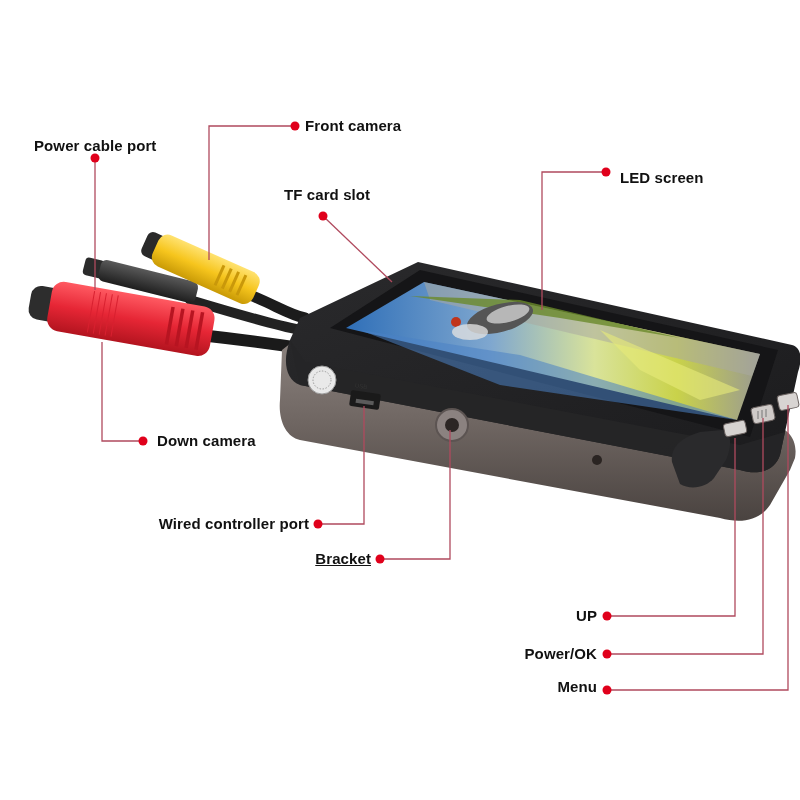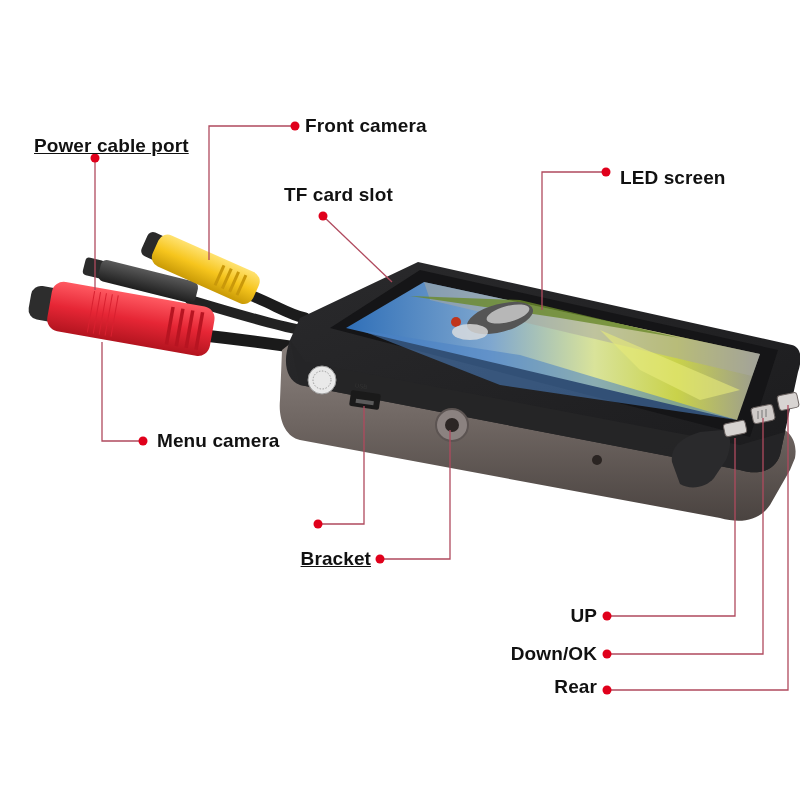--- a/index.html
+++ b/index.html
@@ -7,21 +7,21 @@
     position: relative;
     width: 800px;
     height: 800px;
     background: #ffffff;
     overflow: hidden;
     font-family: "Liberation Sans", "DejaVu Sans", sans-serif;
   }
   #art { position: absolute; left: 0; top: 0; width: 800px; height: 800px; }
   .label {
     position: absolute;
-    font-size: 19px;
+    font-size: 15px;
     font-weight: bold;
     color: #111111;
     white-space: nowrap;
     line-height: 18px;
     letter-spacing: 0.1px;
   }
   .label.right { text-align: right; }
 </style>
 </head>
 <body>
@@ -190,23 +190,24 @@
       <circle cx="606" cy="172" r="4.5"></circle>
       <circle cx="143" cy="441" r="4.5"></circle>
       <circle cx="318" cy="524" r="4.5"></circle>
       <circle cx="380" cy="559" r="4.5"></circle>
       <circle cx="607" cy="616" r="4.5"></circle>
       <circle cx="607" cy="654" r="4.5"></circle>
       <circle cx="607" cy="690" r="4.5"></circle>
     </g>
   </svg>
 
-  <div class="label" style="left:34px; top:137px;text-decoration:underline;">Power cable port</div>
+  <div class="label" style="left:34px; top:137px;">Power cable port</div>
   <div class="label" style="left:305px; top:117px;">Front camera</div>
   <div class="label" style="left:284px; top:186px;">TF card slot</div>
   <div class="label" style="left:620px; top:169px;">LED screen</div>
-  <div class="label" style="left:157px; top:432px;">Menu camera</div>
+  <div class="label" style="left:157px; top:432px;">Down camera</div>
+  <div class="label right" style="right:491px; top:515px;">Wired controller port</div>
   <div class="label right" style="right:429px; top:550px;text-decoration:underline;">Bracket</div>
   <div class="label right" style="right:203px; top:607px;">UP</div>
-  <div class="label right" style="right:203px; top:645px;">Down/OK</div>
-  <div class="label right" style="right:203px; top:678px;">Rear</div>
+  <div class="label right" style="right:203px; top:645px;">Power/OK</div>
+  <div class="label right" style="right:203px; top:678px;">Menu</div>
 
 </div>
 
 </body></html>

